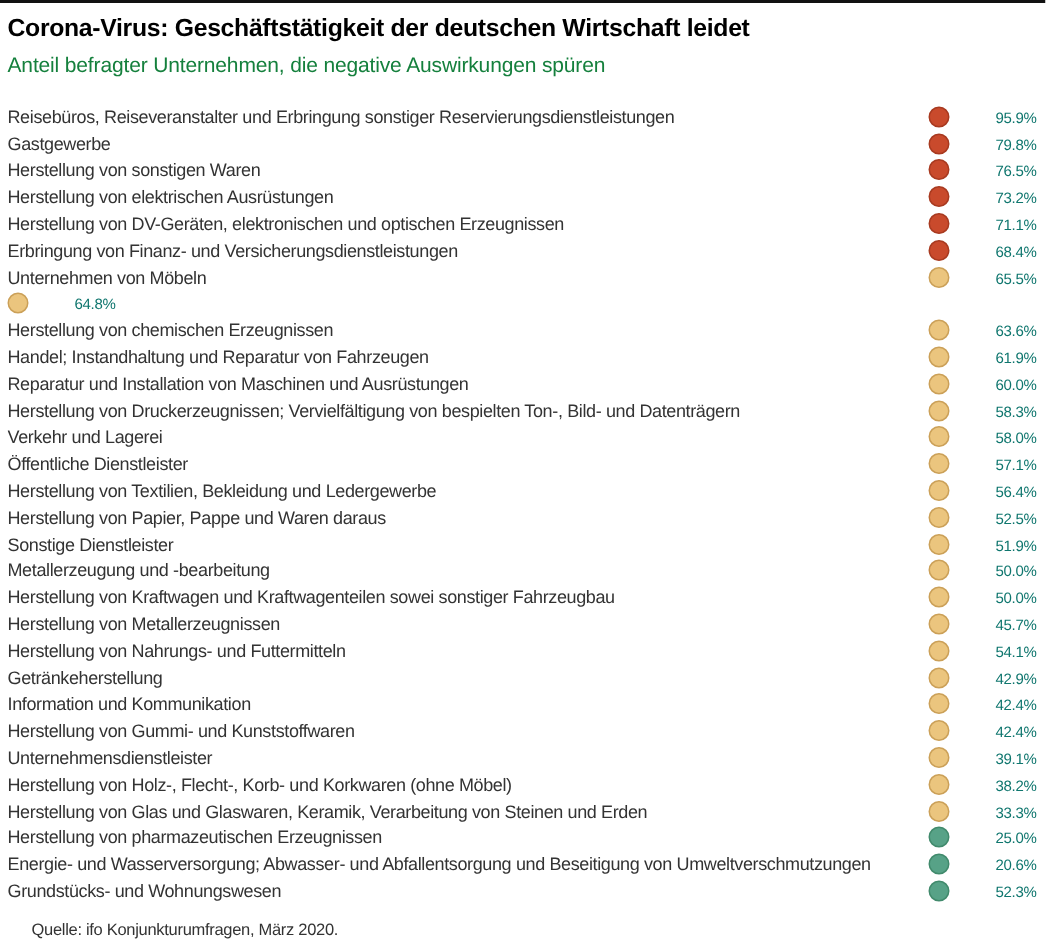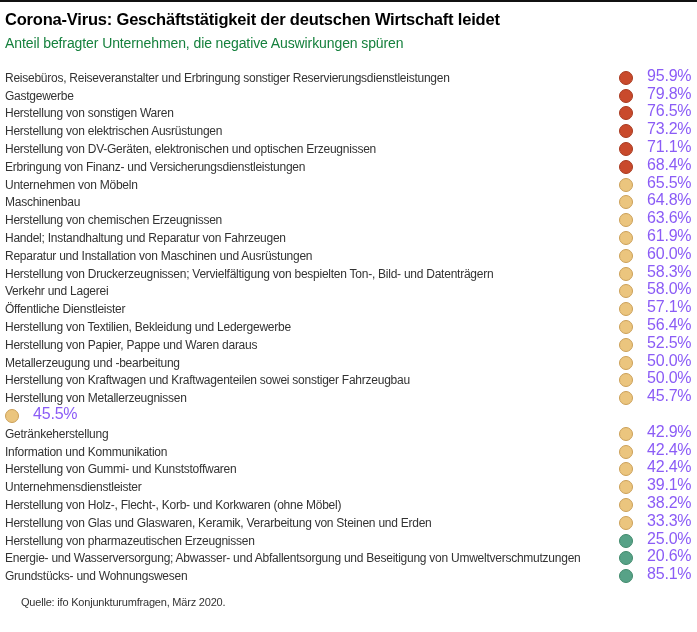--- a/index.html
+++ b/index.html
@@ -59,23 +59,23 @@
     height: 12px;
     border-radius: 50%;
     border: 1px solid transparent;
     margin-right: 14px;
     box-sizing: content-box;
   }
   .value {
     flex: 0 0 44px;
     width: 44px;
     text-align: right;
-    font-size: 16px;
+    font-size: 10px;
     letter-spacing: -0.2px;
-    color: #8b5cf6;
+    color: #0f766e;
     white-space: nowrap;
   }
   .footer {
     margin-top: 13px;
     padding-left: 21px;
     font-size: 11px;
     letter-spacing: -0.2px;
     color: #333333;
   }
 </style>
@@ -117,21 +117,20 @@
         <span class="label">Erbringung von Finanz- und Versicherungsdienstleistungen</span>
         <span class="dot" style="background: rgb(201, 74, 44); border-color: rgb(168, 58, 32);"></span>
         <span class="value">68.4%</span>
       </div>
       <div class="row">
         <span class="label">Unternehmen von Möbeln</span>
         <span class="dot" style="background: rgb(235, 197, 126); border-color: rgb(203, 160, 88);"></span>
         <span class="value">65.5%</span>
       </div>
       <div class="row">
-        <span class="label">Maschinenbau</span>
         <span class="dot" style="background: rgb(235, 197, 126); border-color: rgb(203, 160, 88);"></span>
         <span class="value">64.8%</span>
       </div>
       <div class="row">
         <span class="label">Herstellung von chemischen Erzeugnissen</span>
         <span class="dot" style="background: rgb(235, 197, 126); border-color: rgb(203, 160, 88);"></span>
         <span class="value">63.6%</span>
       </div>
       <div class="row">
         <span class="label">Handel; Instandhaltung und Reparatur von Fahrzeugen</span>
@@ -162,37 +161,43 @@
         <span class="label">Herstellung von Textilien, Bekleidung und Ledergewerbe</span>
         <span class="dot" style="background: rgb(235, 197, 126); border-color: rgb(203, 160, 88);"></span>
         <span class="value">56.4%</span>
       </div>
       <div class="row">
         <span class="label">Herstellung von Papier, Pappe und Waren daraus</span>
         <span class="dot" style="background: rgb(235, 197, 126); border-color: rgb(203, 160, 88);"></span>
         <span class="value">52.5%</span>
       </div>
       <div class="row">
+        <span class="label">Sonstige Dienstleister</span>
+        <span class="dot" style="background: rgb(235, 197, 126); border-color: rgb(203, 160, 88);"></span>
+        <span class="value">51.9%</span>
+      </div>
+      <div class="row">
         <span class="label">Metallerzeugung und -bearbeitung</span>
         <span class="dot" style="background: rgb(235, 197, 126); border-color: rgb(203, 160, 88);"></span>
         <span class="value">50.0%</span>
       </div>
       <div class="row">
         <span class="label">Herstellung von Kraftwagen und Kraftwagenteilen sowei sonstiger Fahrzeugbau</span>
         <span class="dot" style="background: rgb(235, 197, 126); border-color: rgb(203, 160, 88);"></span>
         <span class="value">50.0%</span>
       </div>
       <div class="row">
         <span class="label">Herstellung von Metallerzeugnissen</span>
         <span class="dot" style="background: rgb(235, 197, 126); border-color: rgb(203, 160, 88);"></span>
         <span class="value">45.7%</span>
       </div>
       <div class="row">
-        <span class="dot" style="background: rgb(235, 197, 126); border-color: rgb(203, 160, 88);"></span>
-        <span class="value">45.5%</span>
+        <span class="label">Herstellung von Nahrungs- und Futtermitteln</span>
+        <span class="dot" style="background: rgb(235, 197, 126); border-color: rgb(203, 160, 88);"></span>
+        <span class="value">54.1%</span>
       </div>
       <div class="row">
         <span class="label">Getränkeherstellung</span>
         <span class="dot" style="background: rgb(235, 197, 126); border-color: rgb(203, 160, 88);"></span>
         <span class="value">42.9%</span>
       </div>
       <div class="row">
         <span class="label">Information und Kommunikation</span>
         <span class="dot" style="background: rgb(235, 197, 126); border-color: rgb(203, 160, 88);"></span>
         <span class="value">42.4%</span>
@@ -223,17 +228,17 @@
         <span class="value">25.0%</span>
       </div>
       <div class="row">
         <span class="label">Energie- und Wasserversorgung; Abwasser- und Abfallentsorgung und Beseitigung von Umweltverschmutzungen</span>
         <span class="dot" style="background: rgb(87, 162, 135); border-color: rgb(65, 138, 108);"></span>
         <span class="value">20.6%</span>
       </div>
       <div class="row">
         <span class="label">Grundstücks- und Wohnungswesen</span>
         <span class="dot" style="background: rgb(87, 162, 135); border-color: rgb(65, 138, 108);"></span>
-        <span class="value">85.1%</span>
+        <span class="value">52.3%</span>
       </div>
     </div>
   <div class="footer">Quelle: ifo Konjunkturumfragen, März 2020.</div>
 </div>
 
 </body></html>

